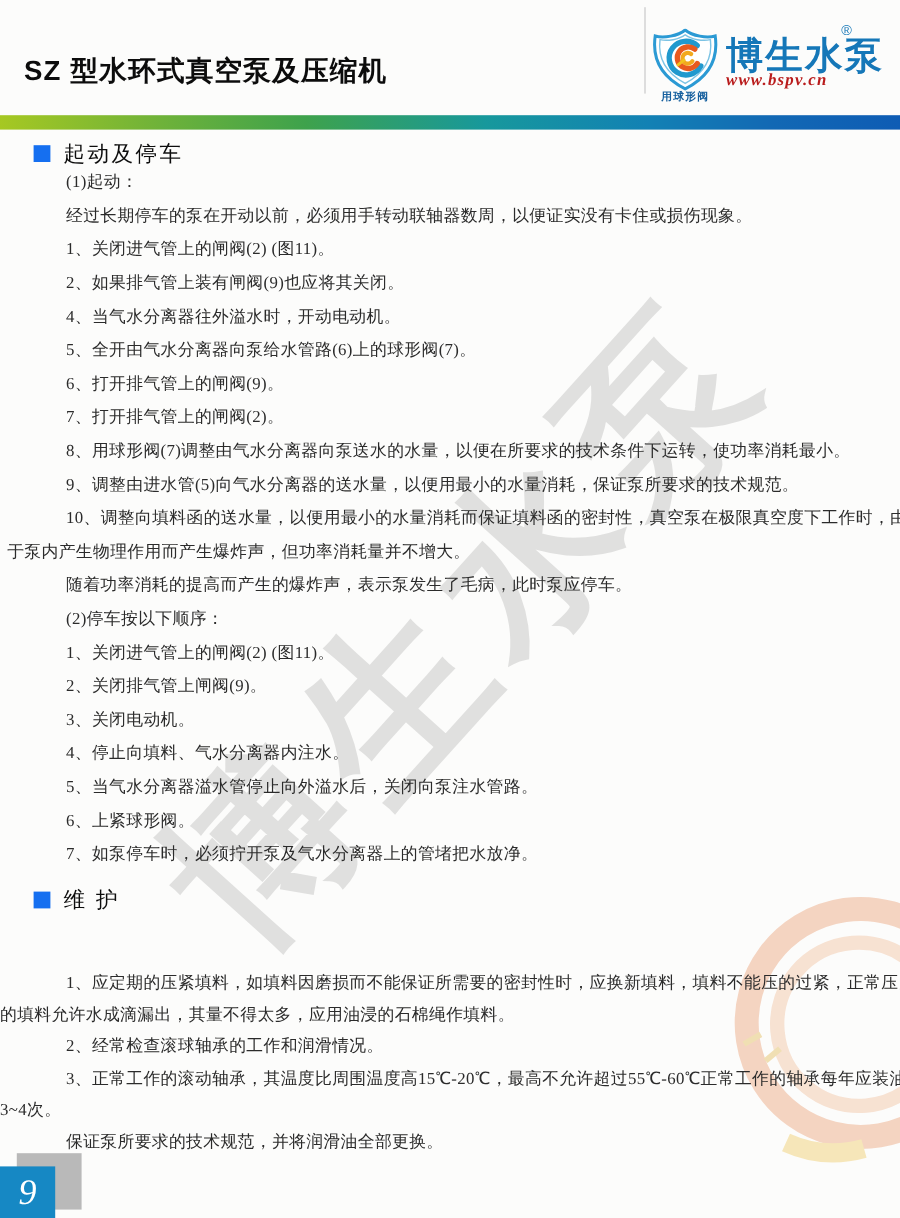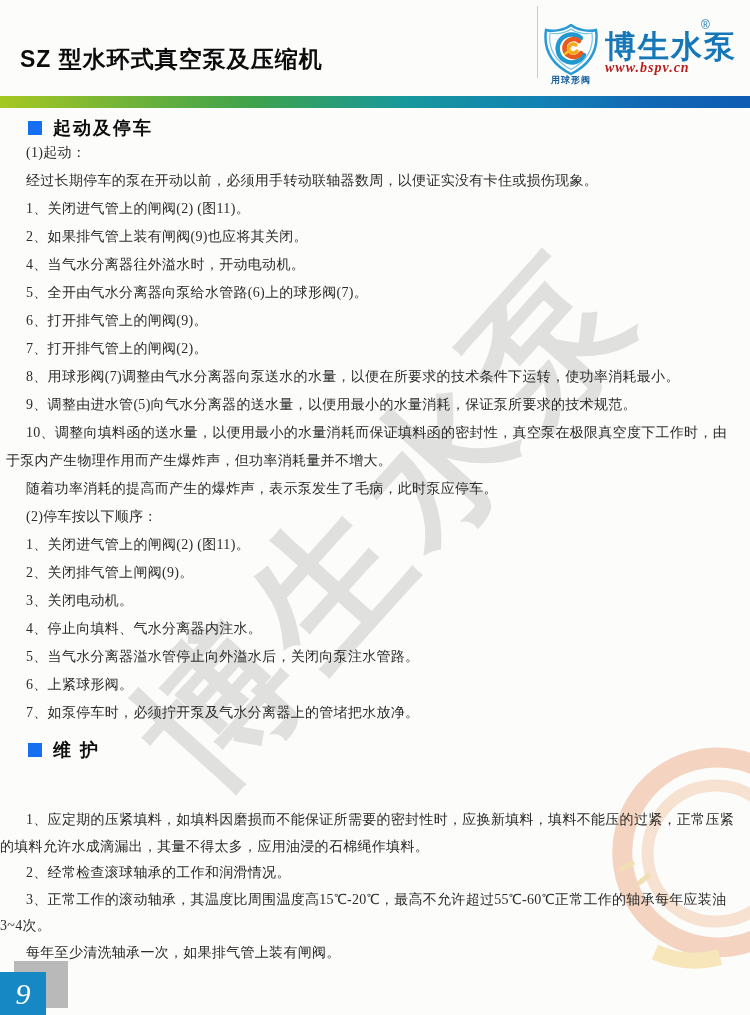--- a/index.html
+++ b/index.html
@@ -56,34 +56,34 @@
     transform:rotate(-48deg);
     pointer-events:none;
   }
   #watermark-swirl{position:absolute;left:560px;top:722px;opacity:.55;pointer-events:none;}
   
   .section-heading{
     position:absolute;left:28px;display:flex;align-items:center;
     font-family:"Liberation Sans",sans-serif;
   }
   .bullet-square{width:14px;height:14px;background:#156ff0;margin-right:11px;}
-  .heading-label{font-weight:bold;font-size:18px;color:#0d0d0d;letter-spacing:2px;}
+  .heading-label{font-weight:normal;font-size:18px;color:#0d0d0d;letter-spacing:2px;}
   #heading-start{top:116px;}
   #heading-maint{top:738px;}
   
   .lines{
     position:absolute;left:0;width:750px;
     font-size:14px;color:#2b2b2b;letter-spacing:0.3px;
   }
   #lines-start{top:139px;}
   #lines-start .text-line{height:28px;line-height:28px;}
   #lines-maint{top:807px;}
   #lines-maint .text-line{height:26.6px;line-height:26.6px;}
   .text-line{white-space:nowrap;}
-  .ind-num{padding-left:26px;}
+  .ind-num{padding-left:55px;}
   .ind-flush{padding-left:6px;}
   .ind-cont{}
   
   #page-badge-shadow{
     position:absolute;left:14px;top:961px;width:54px;height:47px;background:#b9b9b9;
   }
   #page-badge{
     position:absolute;left:0;top:972px;width:46px;height:43px;background:#1688c4;
     display:flex;align-items:center;justify-content:center;
     color:#ffffff;font-family:"Liberation Serif",serif;
@@ -154,19 +154,19 @@
   <div class="section-heading" id="heading-maint">
     <span class="bullet-square"></span>
     <span class="heading-label">维 护</span>
   </div>
   <div class="lines" id="lines-maint">
       <div class="text-line ind-num">1、应定期的压紧填料，如填料因磨损而不能保证所需要的密封性时，应换新填料，填料不能压的过紧，正常压紧</div>
       <div class="text-line ind-cont">的填料允许水成滴漏出，其量不得太多，应用油浸的石棉绳作填料。</div>
       <div class="text-line ind-num">2、经常检查滚球轴承的工作和润滑情况。</div>
       <div class="text-line ind-num">3、正常工作的滚动轴承，其温度比周围温度高15℃-20℃，最高不允许超过55℃-60℃正常工作的轴承每年应装油</div>
       <div class="text-line ind-cont">3~4次。</div>
-      <div class="text-line ind-num">每年至少清洗轴承一次，如果排气管上装有闸阀。</div>
+      <div class="text-line ind-num">保证泵所要求的技术规范，并将润滑油全部更换。</div>
     </div>
 
   <div id="page-badge-shadow"></div>
   <div id="page-badge">9</div>
 
 </div>
 
 </body></html>

